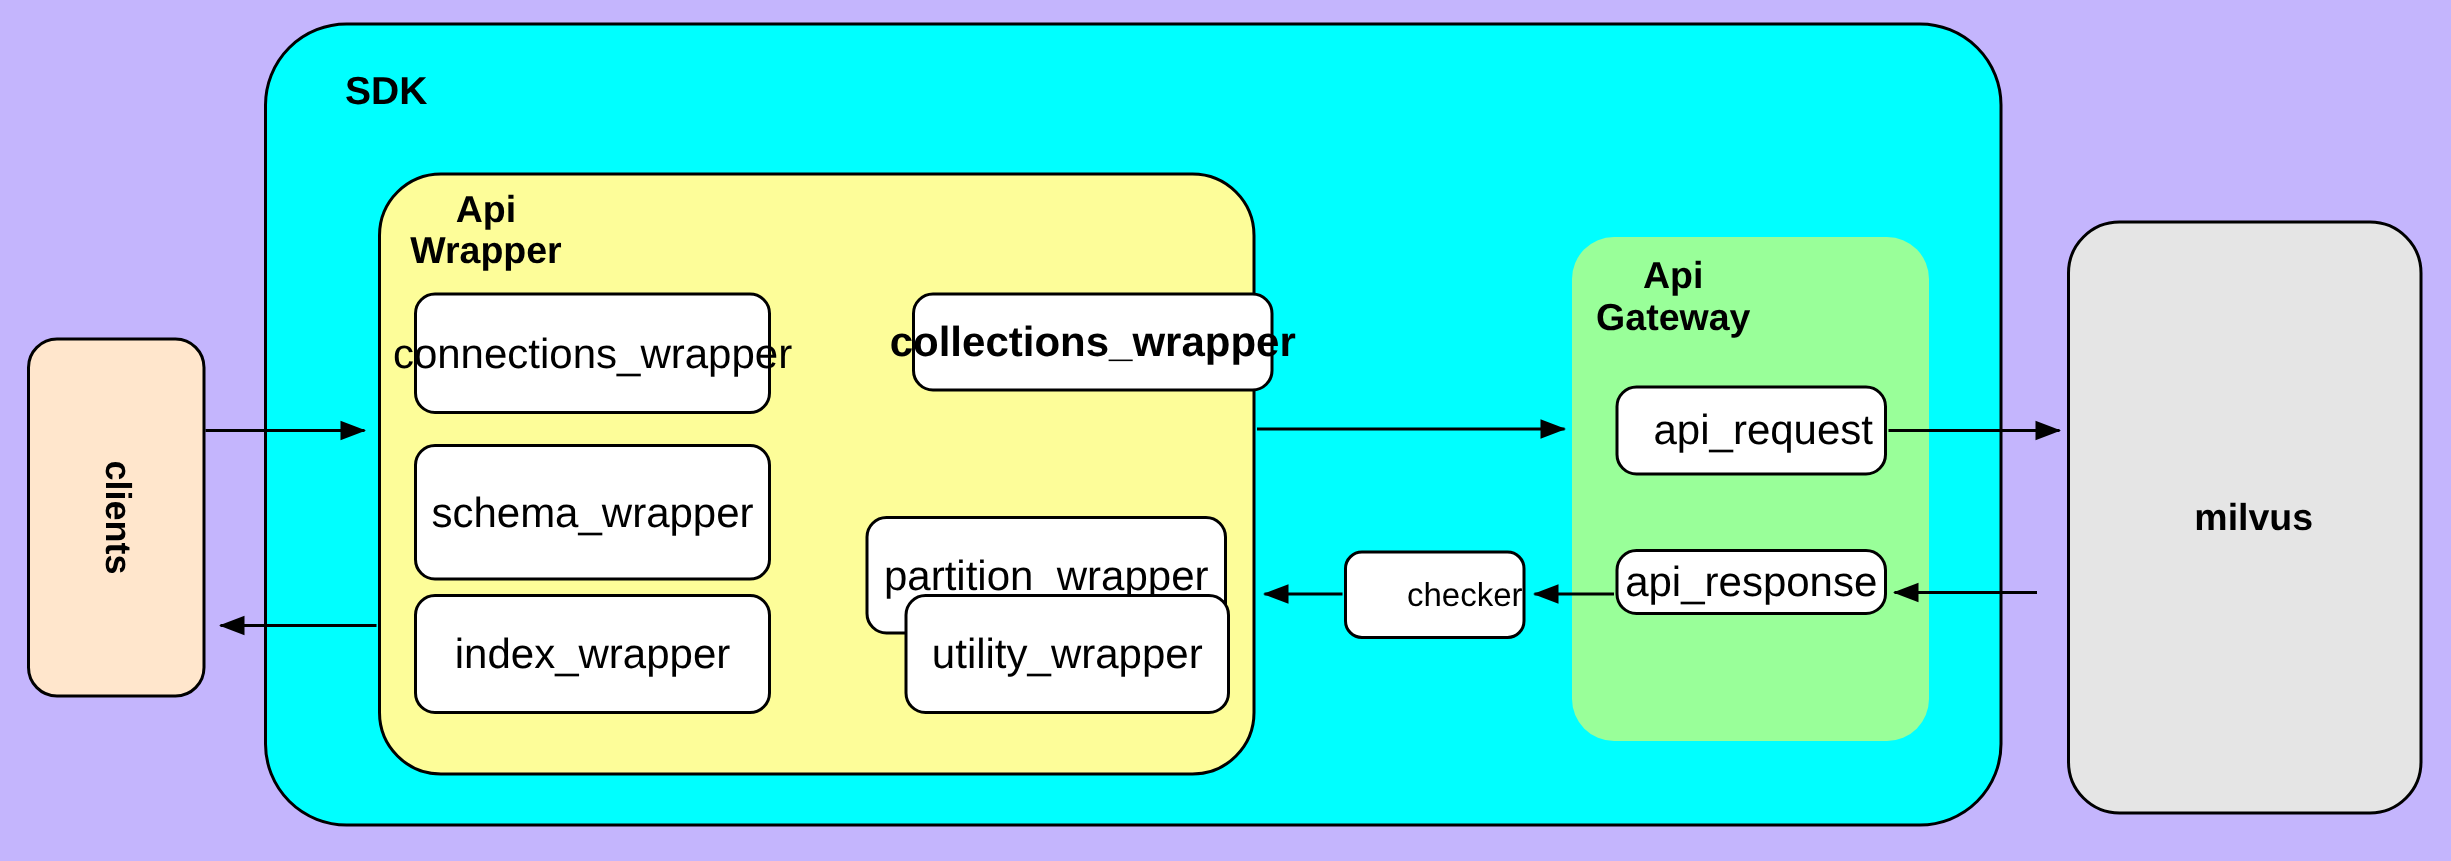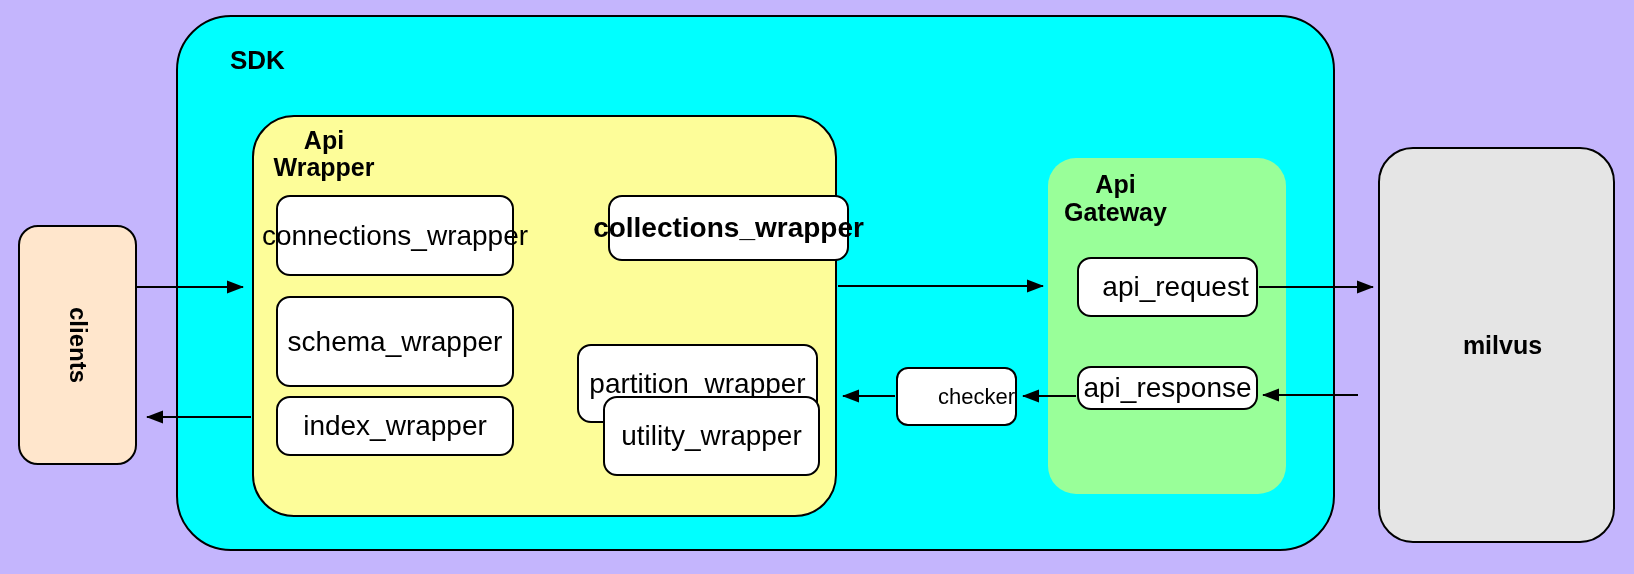--- a/index.html
+++ b/index.html
@@ -51,21 +51,21 @@
   .wbox {
     background: #FFFFFF; border: 2px solid #000000; border-radius: 14px;
     display: flex; align-items: center; justify-content: center;
     font-size: 28px;
     text-align: center;
   }
   .w-conn { left: 276px; top: 195px; width: 238px; height: 81px; }
   .w-coll { left: 608px; top: 195px; width: 241px; height: 66px; font-weight: bold; }
   .w-sche { left: 276px; top: 296px; width: 238px; height: 91px; }
   .w-part { left: 577px; top: 296px; width: 241px; height: 79px; margin-top: 48px; }
-  .w-inde { left: 276px; top: 396px; width: 238px; height: 60px; }
+  .w-inde { left: 276px; top: 396px; width: 238px; height: 80px; }
   .w-util { left: 603px; top: 396px; width: 217px; height: 80px; }
 
   
   .checker {
     left: 896px; top: 367px; width: 121px; height: 59px;
     background: #FFFFFF; border: 2px solid #000000; border-radius: 12px;
     display: flex; align-items: center; justify-content: flex-end;
     font-size: 22px;
   }
 

